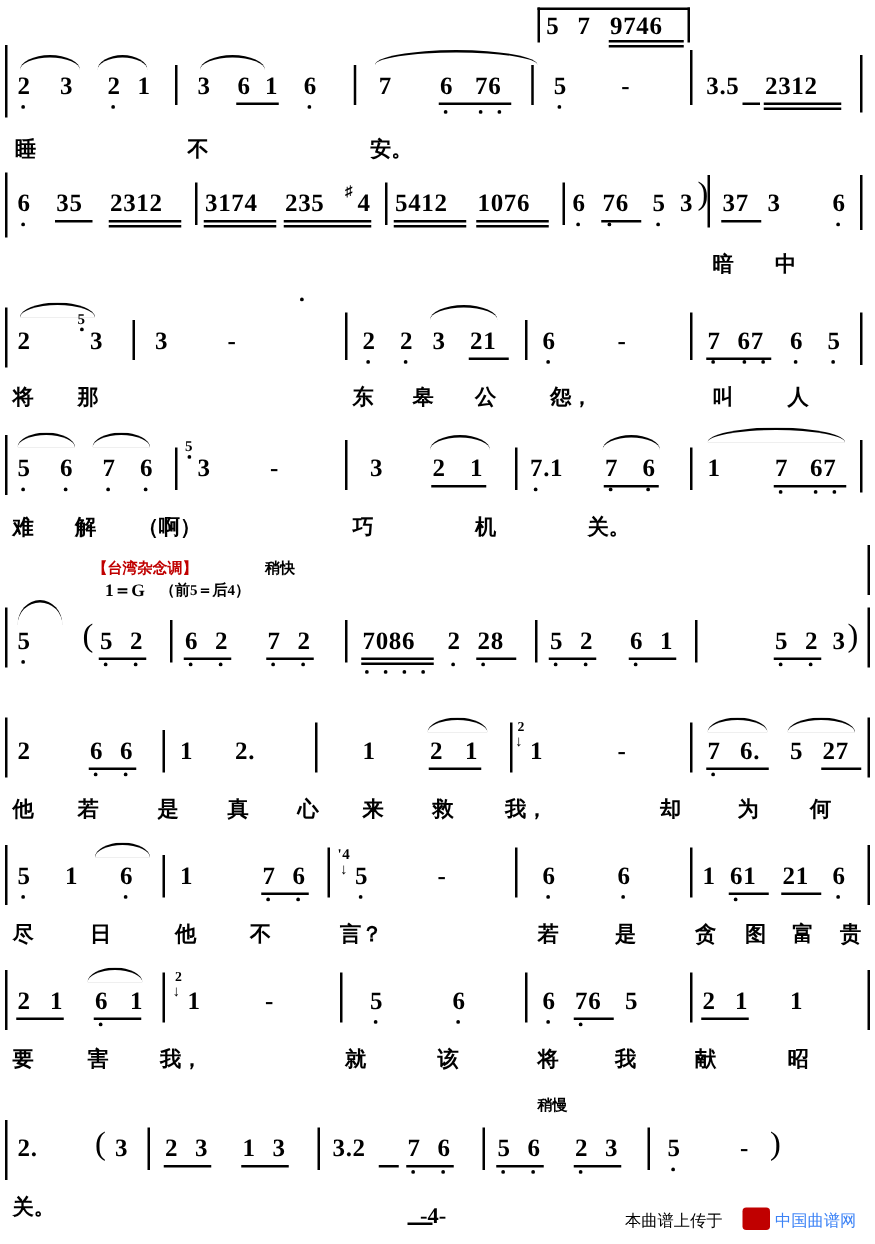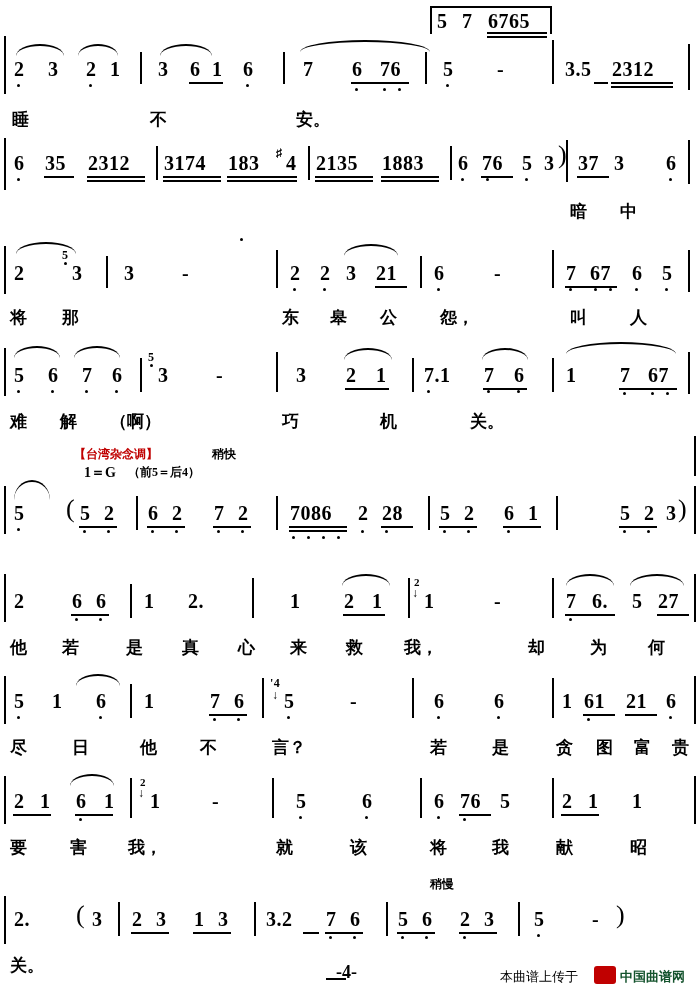--- a/index.html
+++ b/index.html
@@ -33,21 +33,21 @@
 </head>
 <body>
 
 <div class="page">
 
   <div class="vline" style="left:430px;top:6px;height:28px;"></div>
   <div class="hline" style="left:430px;top:6px;width:122px;"></div>
   <div class="vline" style="left:550px;top:6px;height:28px;"></div>
   <div class="tk num" style="left:437px;top:10px;">5</div>
   <div class="tk num" style="left:462px;top:10px;">7</div>
-  <div class="tk num" style="left:488px;top:10px;">6765</div>
+  <div class="tk num" style="left:488px;top:10px;">9746</div>
   <div class="beam" style="left:487px;top:32px;width:60px;"></div>
   <div class="beam" style="left:487px;top:36px;width:60px;"></div>
 
   <div class="slur" style="left:16px;top:44px;width:48px;"></div>
   <div class="slur" style="left:78px;top:44px;width:40px;"></div>
   <div class="tk num" style="left:14px;top:58px;">2</div>
   <div class="tk num" style="left:48px;top:58px;">3</div>
   <div class="tk num" style="left:86px;top:58px;">2</div>
   <div class="tk num" style="left:110px;top:58px;">1</div>
   <div class="dot" style="left:17px;top:84px;"></div>
@@ -92,29 +92,29 @@
   <div class="tk num" style="left:88px;top:152px;">2312</div>
   <div class="beam" style="left:44px;top:176px;width:30px;"></div>
   <div class="beam" style="left:87px;top:176px;width:58px;"></div>
   <div class="beam" style="left:87px;top:180px;width:58px;"></div>
   <div class="dot" style="left:17px;top:178px;"></div>
   <div class="vline" style="left:156px;top:146px;height:34px;"></div>
 
   <div class="tk num" style="left:164px;top:152px;">3174</div>
   <div class="beam" style="left:163px;top:176px;width:58px;"></div>
   <div class="beam" style="left:163px;top:180px;width:58px;"></div>
-  <div class="tk num" style="left:228px;top:152px;">183</div>
+  <div class="tk num" style="left:228px;top:152px;">235</div>
   <div class="tk num xs" style="left:276px;top:146px;">♯</div>
   <div class="tk num" style="left:286px;top:152px;">4</div>
   <div class="beam" style="left:227px;top:176px;width:70px;"></div>
   <div class="beam" style="left:227px;top:180px;width:70px;"></div>
   <div class="vline" style="left:308px;top:146px;height:34px;"></div>
 
-  <div class="tk num" style="left:316px;top:152px;">2135</div>
-  <div class="tk num" style="left:382px;top:152px;">1883</div>
+  <div class="tk num" style="left:316px;top:152px;">5412</div>
+  <div class="tk num" style="left:382px;top:152px;">1076</div>
   <div class="beam" style="left:315px;top:176px;width:58px;"></div>
   <div class="beam" style="left:315px;top:180px;width:58px;"></div>
   <div class="beam" style="left:381px;top:176px;width:58px;"></div>
   <div class="beam" style="left:381px;top:180px;width:58px;"></div>
   <div class="vline" style="left:450px;top:146px;height:34px;"></div>
 
   <div class="tk num" style="left:458px;top:152px;">6</div>
   <div class="tk num" style="left:482px;top:152px;">76</div>
   <div class="beam" style="left:481px;top:176px;width:32px;"></div>
   <div class="tk num" style="left:522px;top:152px;">5</div>
@@ -488,15 +488,15 @@
   <div class="vline" style="left:694px;top:486px;height:48px;"></div>
   <div class="vline" style="left:694px;top:574px;height:48px;"></div>
   <div class="vline" style="left:694px;top:676px;height:48px;"></div>
   <div class="vline" style="left:694px;top:776px;height:48px;"></div>
 
   <div class="hline" style="left:326px;top:978px;width:20px;"></div>
   <div class="pgnum" style="left:336px;top:962px;">-4-</div>
 
   <div class="foot" style="left:500px;top:968px;">本曲谱上传于</div>
   <div style="position:absolute;left:594px;top:966px;width:22px;height:18px;background:#c00000;border-radius:3px;"></div>
-  <div class="foot" style="left:620px;top:968px;color:#14532d;font-weight:700;">中国曲谱网</div>
+  <div class="foot" style="left:620px;top:968px;color:#3b82f6;font-weight:400;">中国曲谱网</div>
 
 </div>
 
 </body></html>

